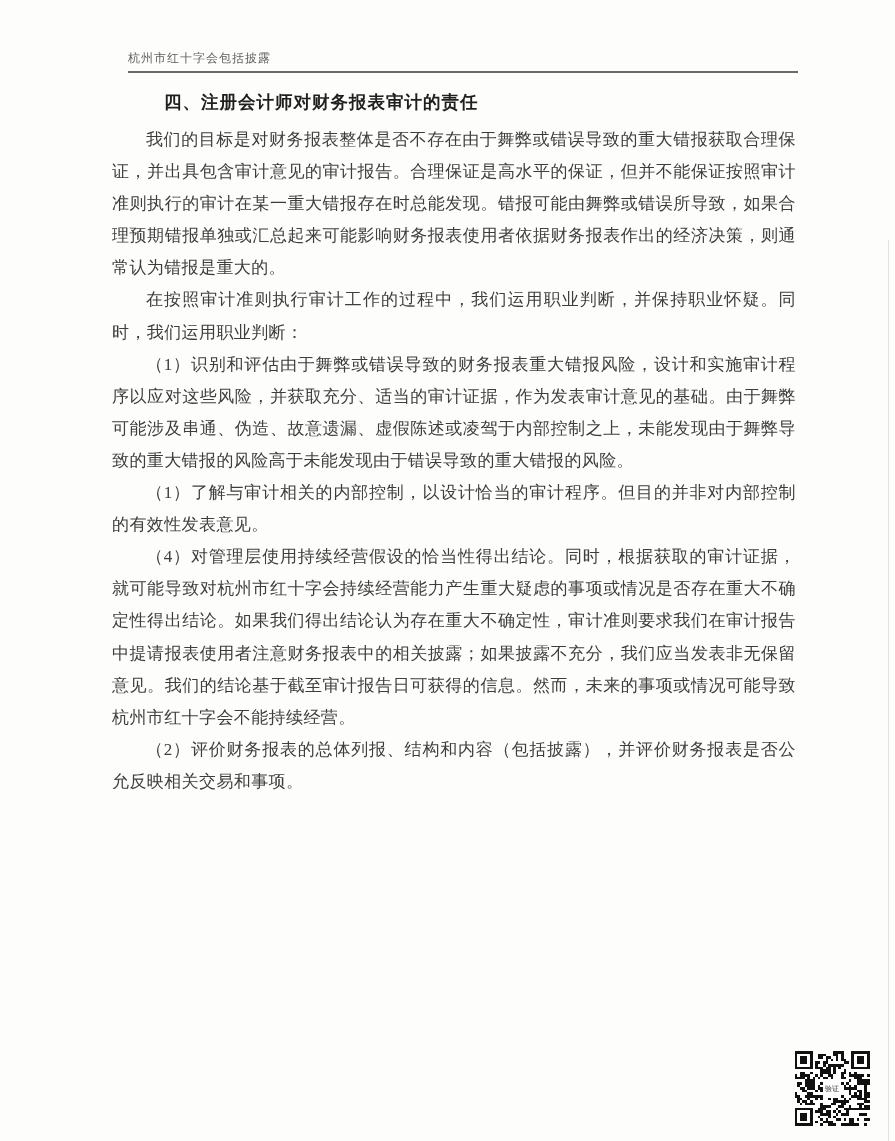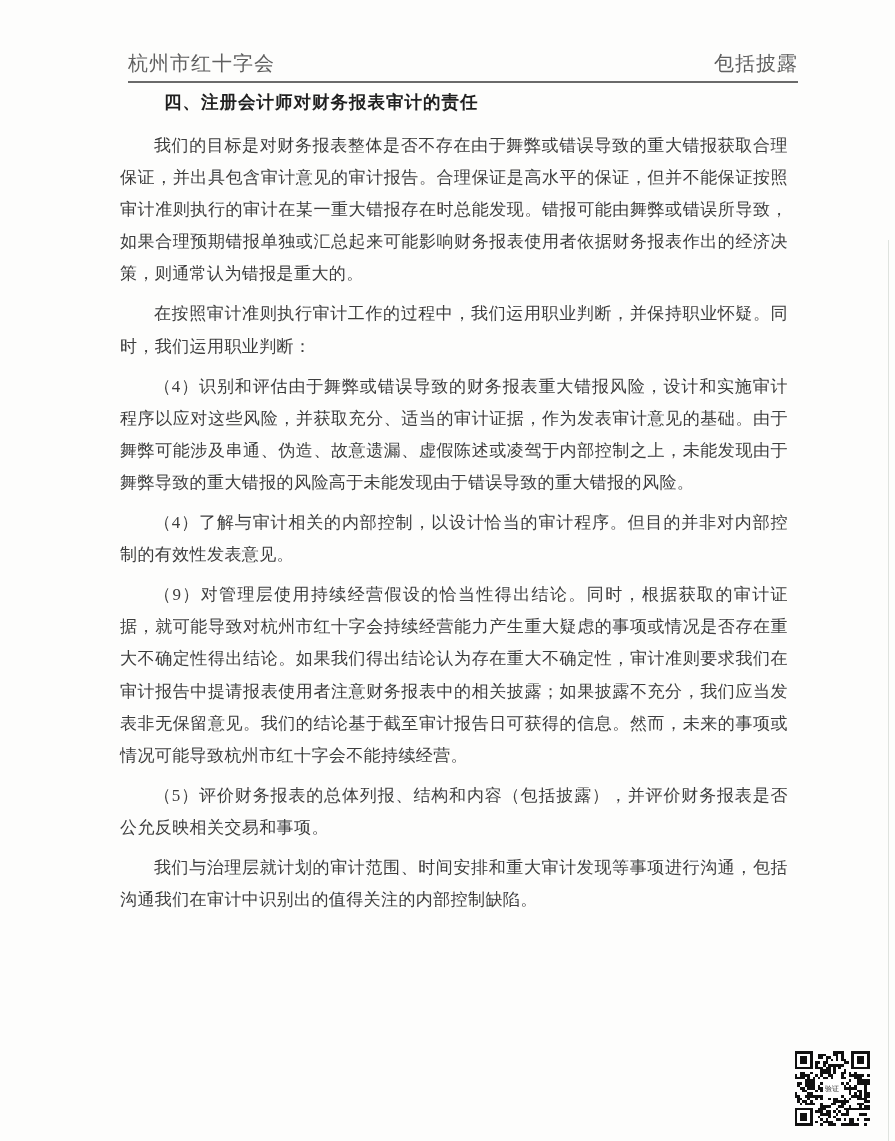--- a/index.html
+++ b/index.html
@@ -11,46 +11,46 @@
     overflow: hidden;
     font-family: "Liberation Serif", "DejaVu Serif", serif;
   }
   
   .header {
     position: absolute;
     left: 128px;
     right: 97px;
     top: 50px;
     display: flex;
-    justify-content: space-between;
+    justify-content: flex-start;
     align-items: flex-end;
     padding-bottom: 4px;
     border-bottom: 2px solid #6a6a6a;
     color: #5f5f5f;
-    font-size: 20px;
+    font-size: 12px;
     letter-spacing: 1px;
   }
   
   .content {
     position: absolute;
     left: 112px;
     width: 684px;
     top: 90px;
     color: #3d3d3d;
   }
   .section-heading {
-    margin: 0 0 16px 52px;
+    margin: 0 0 10px 52px;
     font-size: 17.5px;
     font-weight: bold;
     color: #1f1f1f;
     letter-spacing: 1px;
     line-height: 24px;
   }
   .content p {
-    margin: 8px;
+    margin: 0;
     font-size: 17px;
     line-height: 32.1px;
     text-align: justify;
     text-indent: 2em;
     letter-spacing: 0.4px;
     word-break: break-all;
   }
   
   .edge-line {
     position: absolute;
@@ -90,25 +90,24 @@
 
   <div class="header">
     <span>杭州市红十字会</span>
     <span>包括披露</span>
   </div>
 
   <div class="content">
     <h2 class="section-heading">四、注册会计师对财务报表审计的责任</h2>
     <p>我们的目标是对财务报表整体是否不存在由于舞弊或错误导致的重大错报获取合理保证，并出具包含审计意见的审计报告。合理保证是高水平的保证，但并不能保证按照审计准则执行的审计在某一重大错报存在时总能发现。错报可能由舞弊或错误所导致，如果合理预期错报单独或汇总起来可能影响财务报表使用者依据财务报表作出的经济决策，则通常认为错报是重大的。</p>
     <p>在按照审计准则执行审计工作的过程中，我们运用职业判断，并保持职业怀疑。同时，我们运用职业判断：</p>
-    <p>（4）识别和评估由于舞弊或错误导致的财务报表重大错报风险，设计和实施审计程序以应对这些风险，并获取充分、适当的审计证据，作为发表审计意见的基础。由于舞弊可能涉及串通、伪造、故意遗漏、虚假陈述或凌驾于内部控制之上，未能发现由于舞弊导致的重大错报的风险高于未能发现由于错误导致的重大错报的风险。</p>
-    <p>（4）了解与审计相关的内部控制，以设计恰当的审计程序。但目的并非对内部控制的有效性发表意见。</p>
-    <p>（9）对管理层使用持续经营假设的恰当性得出结论。同时，根据获取的审计证据，就可能导致对杭州市红十字会持续经营能力产生重大疑虑的事项或情况是否存在重大不确定性得出结论。如果我们得出结论认为存在重大不确定性，审计准则要求我们在审计报告中提请报表使用者注意财务报表中的相关披露；如果披露不充分，我们应当发表非无保留意见。我们的结论基于截至审计报告日可获得的信息。然而，未来的事项或情况可能导致杭州市红十字会不能持续经营。</p>
-    <p>（5）评价财务报表的总体列报、结构和内容（包括披露），并评价财务报表是否公允反映相关交易和事项。</p>
-    <p>我们与治理层就计划的审计范围、时间安排和重大审计发现等事项进行沟通，包括沟通我们在审计中识别出的值得关注的内部控制缺陷。</p>
+    <p>（1）识别和评估由于舞弊或错误导致的财务报表重大错报风险，设计和实施审计程序以应对这些风险，并获取充分、适当的审计证据，作为发表审计意见的基础。由于舞弊可能涉及串通、伪造、故意遗漏、虚假陈述或凌驾于内部控制之上，未能发现由于舞弊导致的重大错报的风险高于未能发现由于错误导致的重大错报的风险。</p>
+    <p>（1）了解与审计相关的内部控制，以设计恰当的审计程序。但目的并非对内部控制的有效性发表意见。</p>
+    <p>（4）对管理层使用持续经营假设的恰当性得出结论。同时，根据获取的审计证据，就可能导致对杭州市红十字会持续经营能力产生重大疑虑的事项或情况是否存在重大不确定性得出结论。如果我们得出结论认为存在重大不确定性，审计准则要求我们在审计报告中提请报表使用者注意财务报表中的相关披露；如果披露不充分，我们应当发表非无保留意见。我们的结论基于截至审计报告日可获得的信息。然而，未来的事项或情况可能导致杭州市红十字会不能持续经营。</p>
+    <p>（2）评价财务报表的总体列报、结构和内容（包括披露），并评价财务报表是否公允反映相关交易和事项。</p>
   </div>
 
   <div class="edge-line"></div>
 
   <div class="qr">
     <svg viewBox="0 0 29 29" xmlns="http://www.w3.org/2000/svg">
         <rect x="0" y="0" width="29" height="29" fill="#ffffff"></rect>
         <rect x="15" y="0" width="1" height="1" fill="#111"></rect>
         <rect x="16" y="0" width="1" height="1" fill="#111"></rect>
         <rect x="17" y="0" width="1" height="1" fill="#111"></rect>

